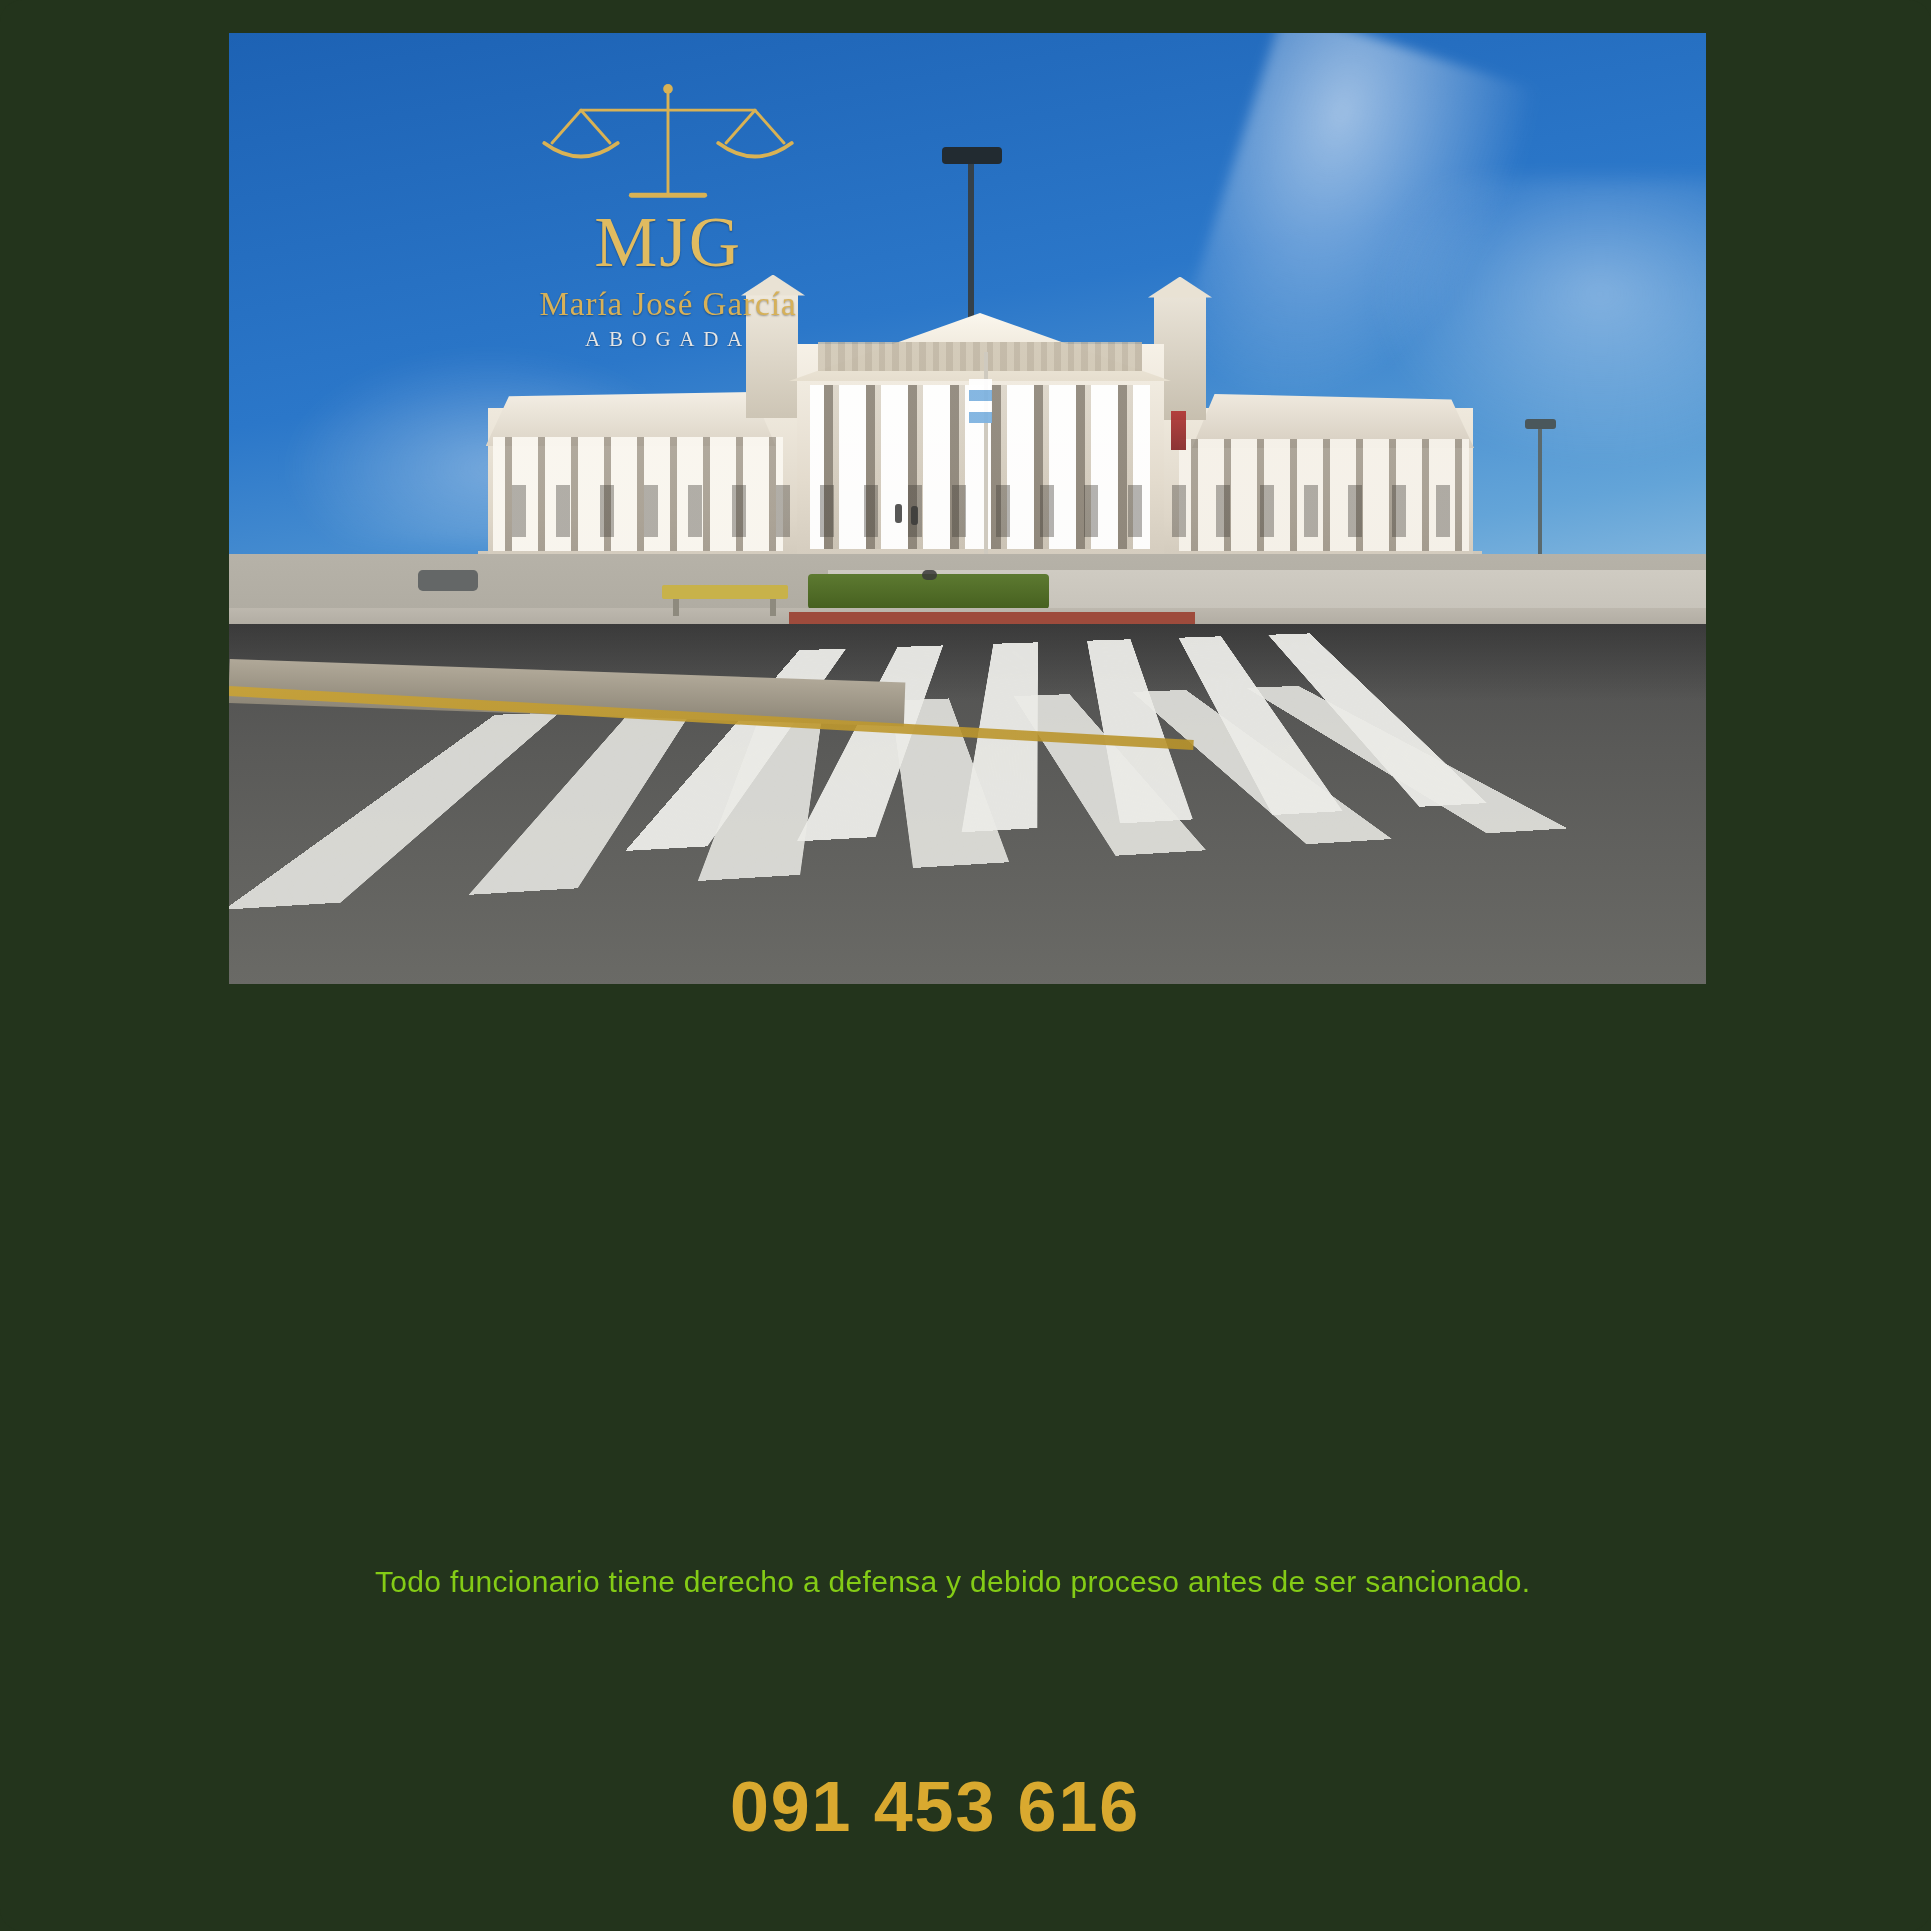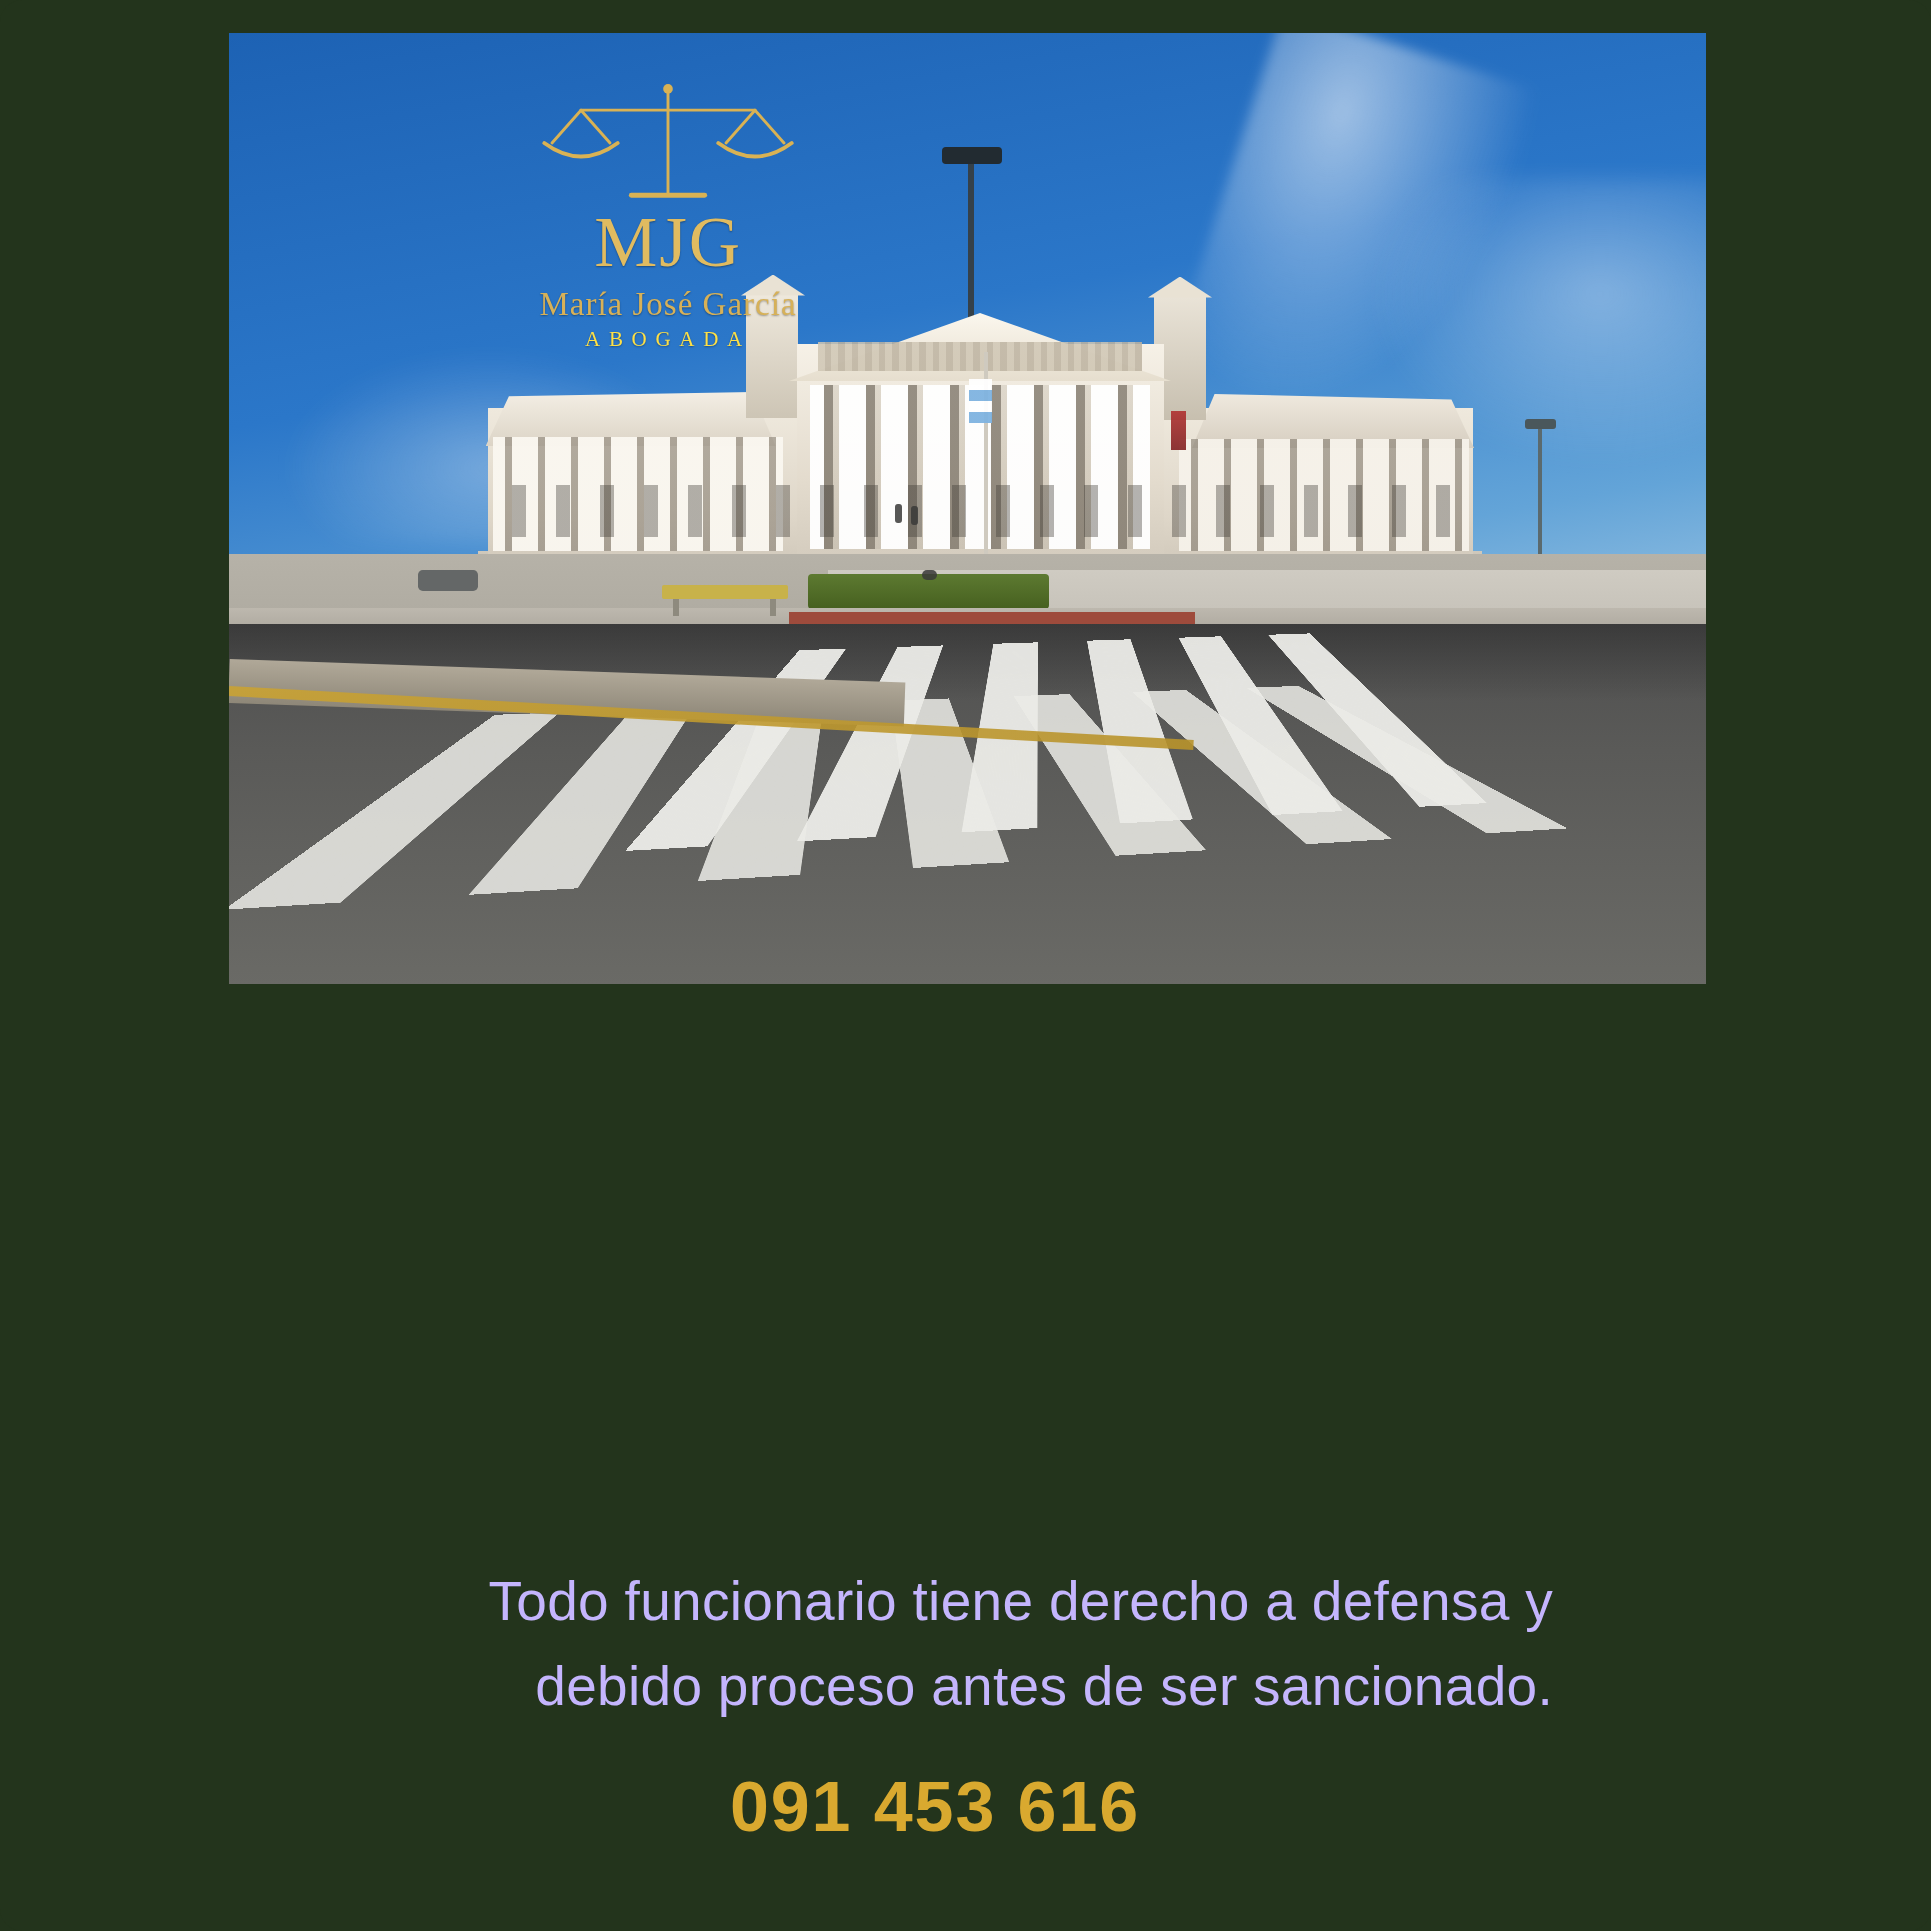--- a/index.html
+++ b/index.html
@@ -419,21 +419,21 @@
     font-size: 33px;
     letter-spacing: 1px;
     color: #d7b158;
     margin-top: 7.7px;
     white-space: nowrap;
   }
   .logo-sub {
     font-family: "Liberation Serif", serif;
     font-size: 21px;
     letter-spacing: 8.7px;
-    color: #fde047;
+    color: #e5e5e5;
     margin-top: 3.9px;
   }
 
   
   .headline {
     position: absolute;
     left: 375px;
     top: 1120px;
     width: 1139px;
     font-family: "Liberation Serif", serif;
@@ -441,25 +441,24 @@
     line-height: 1.14;
     color: #d8b355;
     letter-spacing: 0.5px;
   }
   .subline {
     position: absolute;
     left: 375px;
     top: 1559px;
     width: 1178px;
     font-family: "Liberation Sans", sans-serif;
-    font-size: 55px;
+    font-size: 30px;
     line-height: 1.55;
-    color: #c4b5fd;
+    color: #84cc16;
     letter-spacing: 0.3px;
-    text-align: right;
   }
   .phone {
     position: absolute;
     left: 375px;
     top: 1767px;
     width: 1120px;
     text-align: center;
     font-family: "Liberation Sans", sans-serif;
     font-weight: bold;
     font-size: 70px;

